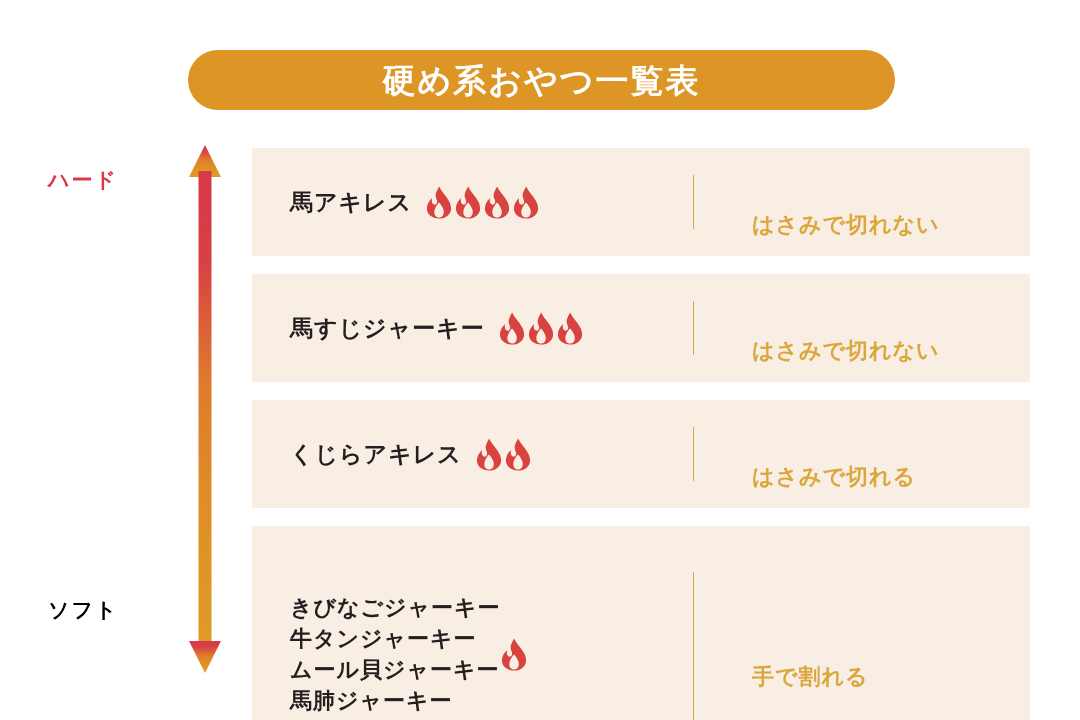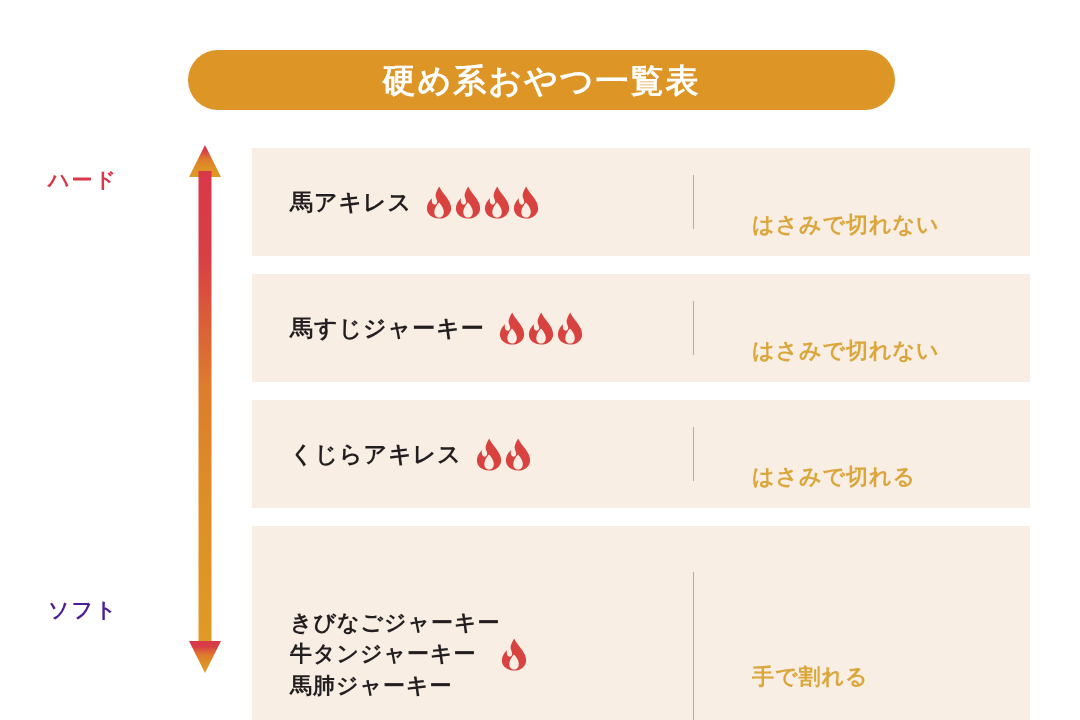--- a/index.html
+++ b/index.html
@@ -65,21 +65,21 @@
     line-height: 1;
   }
   .axis-label.hard {
     left: 18px;
     top: 25px;
     color: #D9384A;
   }
   .axis-label.soft {
     left: 18px;
     top: 455px;
-    color: #4c1d95;
+    color: #000000;
   }
 
   
   .table {
     position: absolute;
     left: 252px;
     top: 148px;
     width: 778px;
   }
   .row {
@@ -266,20 +266,21 @@
       <div class="row-right">
         <span class="note">はさみで切れる</span>
       </div>
     </div>
 
     <div class="row multi">
       <div class="row-left">
         <div class="names">
           <span class="name">きびなごジャーキー</span>
           <span class="name">牛タンジャーキー</span>
+          <span class="name">ムール貝ジャーキー</span>
           <span class="name">馬肺ジャーキー</span>
         </div>
         <div class="flames">
           <svg class="flame-svg" width="26" height="33" viewBox="0 0 26 33">
               <path d="M13.2 0.4C13.2 0.4 9.6 6.0 9.6 9.6 9.6 12.2 11.2 13.6 11.2 15.8 11.2 17.4 10.0 18.7 8.6 18.7 6.9 18.7 5.8 17.1 5.8 14.6 5.8 13.3 6.1 12.1 6.1 12.1 3.1 14.6 0.9 18.6 0.9 22.6 0.9 28.3 6.2 32.6 13.0 32.6 19.8 32.6 25.1 28.3 25.1 22.4 25.1 13.6 17.0 8.8 13.2 0.4Z" fill="#D8423F"></path>
               <path d="M13.0 16.6C13.0 16.6 8.3 21.6 8.3 26.0 8.3 29.6 10.5 31.6 13.0 31.6 15.6 31.6 17.8 29.6 17.8 26.0 17.8 21.6 13.0 16.6 13.0 16.6Z" fill="#F8EEE3"></path>
             </svg>
         </div>
       </div>
       <div class="row-mid">

